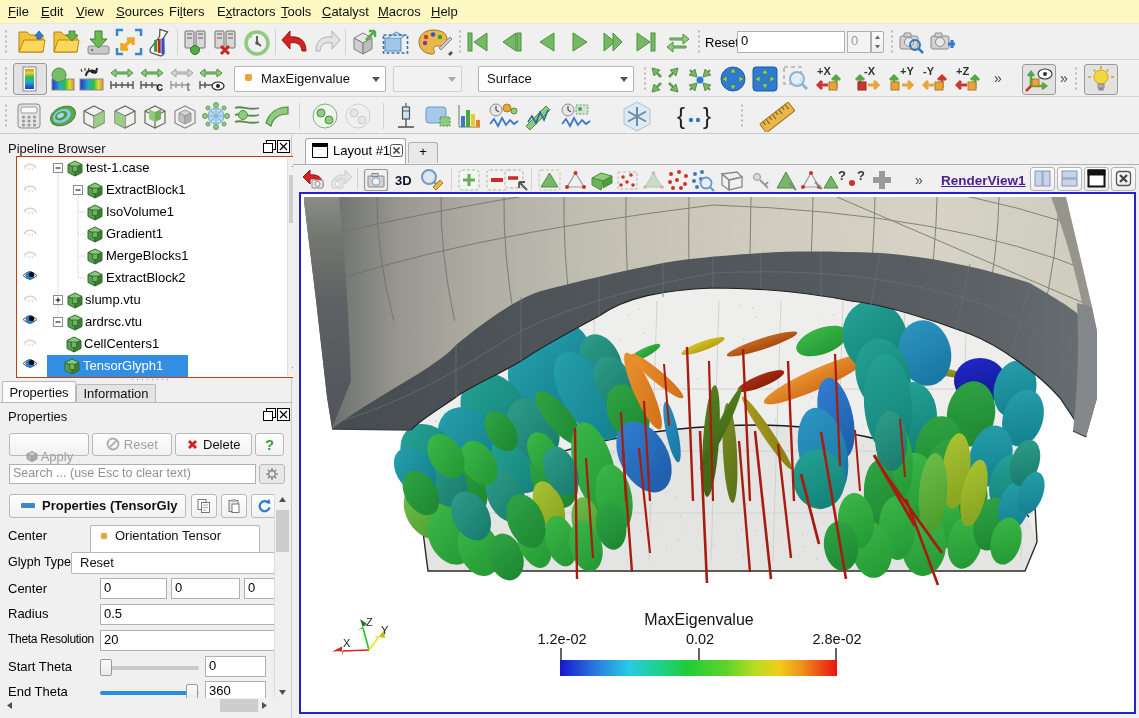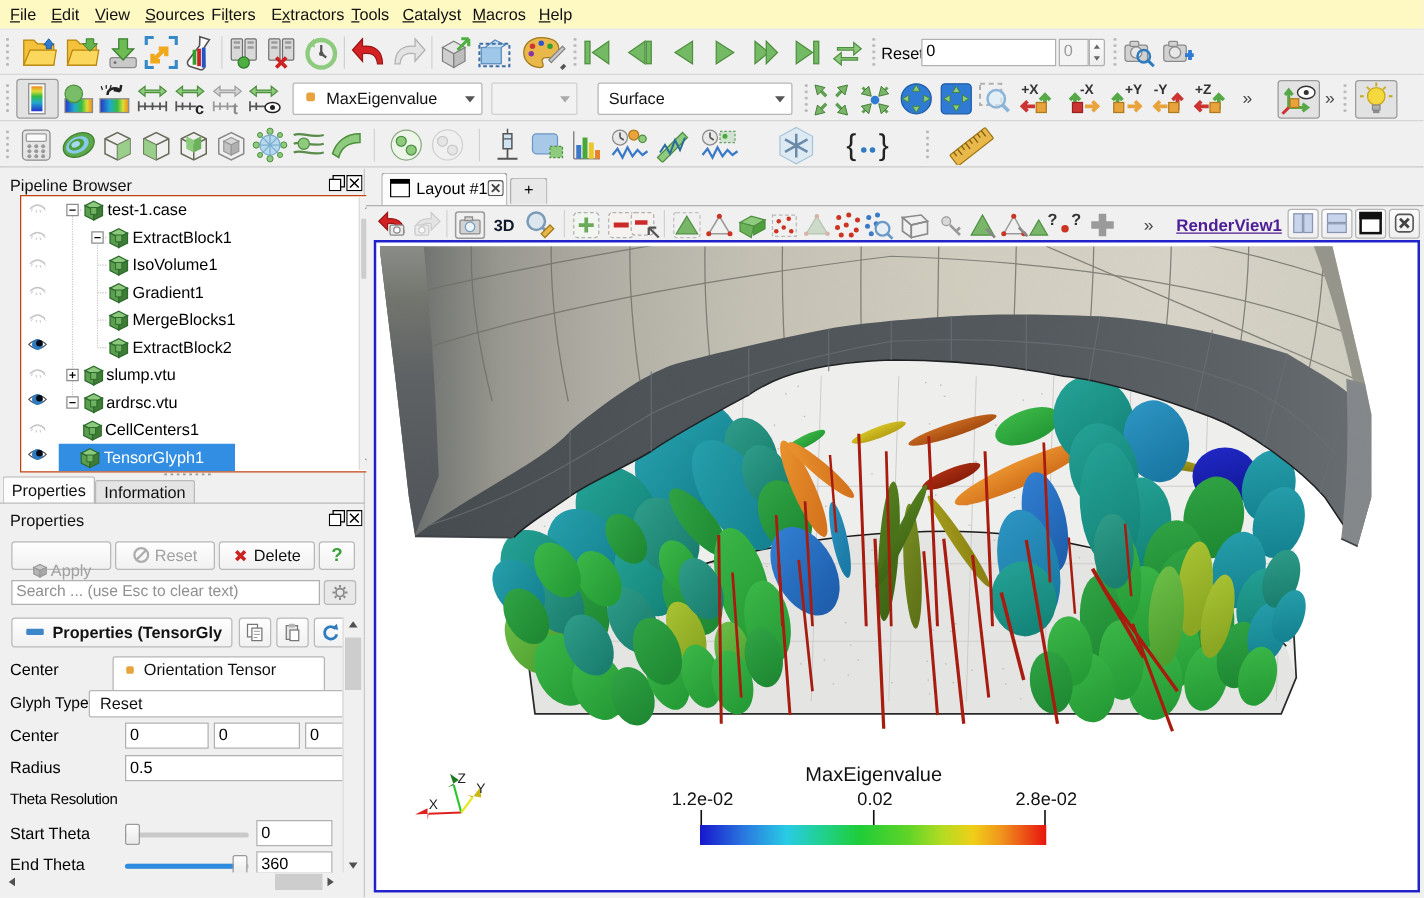--- a/index.html
+++ b/index.html
@@ -731,20 +731,21 @@
       <span style="position:absolute;left:10px;top:7px;width:6px;height:6px;background:#e8a33d;border-radius:1.5px;"></span>
       <span style="position:absolute;left:24px;top:2px;">Orientation Tensor</span>
     </div>
     <div class="combo" style="left:71px;top:417px;width:204px;height:22px;">
         <span style="position:absolute;left:8px;top:2px;">Reset</span>
       </div>
     <div class="input" style="left:100px;top:443px;width:67px;height:21px;">0</div>
     <div class="input" style="left:171px;top:443px;width:69px;height:21px;">0</div>
     <div class="input" style="left:244px;top:443px;width:31px;height:21px;">0</div>
     <div class="input" style="left:100px;top:469px;width:175px;height:21px;">0.5</div>
+    <div class="input" style="left:100px;top:495px;width:175px;height:21px;">20</div>
 
     <div class="abs" style="left:100px;top:531px;width:99px;height:4px;background:#c9c9c9;border-radius:2px;"></div>
     <div class="abs" style="left:100px;top:524px;width:12px;height:17px;background:linear-gradient(#fdfdfd,#e9e9e9);border:1px solid #9a9a9a;border-radius:2px;"></div>
     <div class="input" style="left:205px;top:521px;width:61px;height:21px;">0</div>
 
     <div class="abs" style="left:100px;top:556px;width:99px;height:4px;background:#c9c9c9;border-radius:2px;"></div>
     <div class="abs" style="left:100px;top:556px;width:88px;height:4px;background:#2d8ce0;border-radius:2px;"></div>
     <div class="abs" style="left:186px;top:549px;width:12px;height:17px;background:linear-gradient(#fdfdfd,#e9e9e9);border:1px solid #9a9a9a;border-radius:2px;"></div>
     <div class="input" style="left:205px;top:546px;width:61px;height:18px;">360</div>
 

